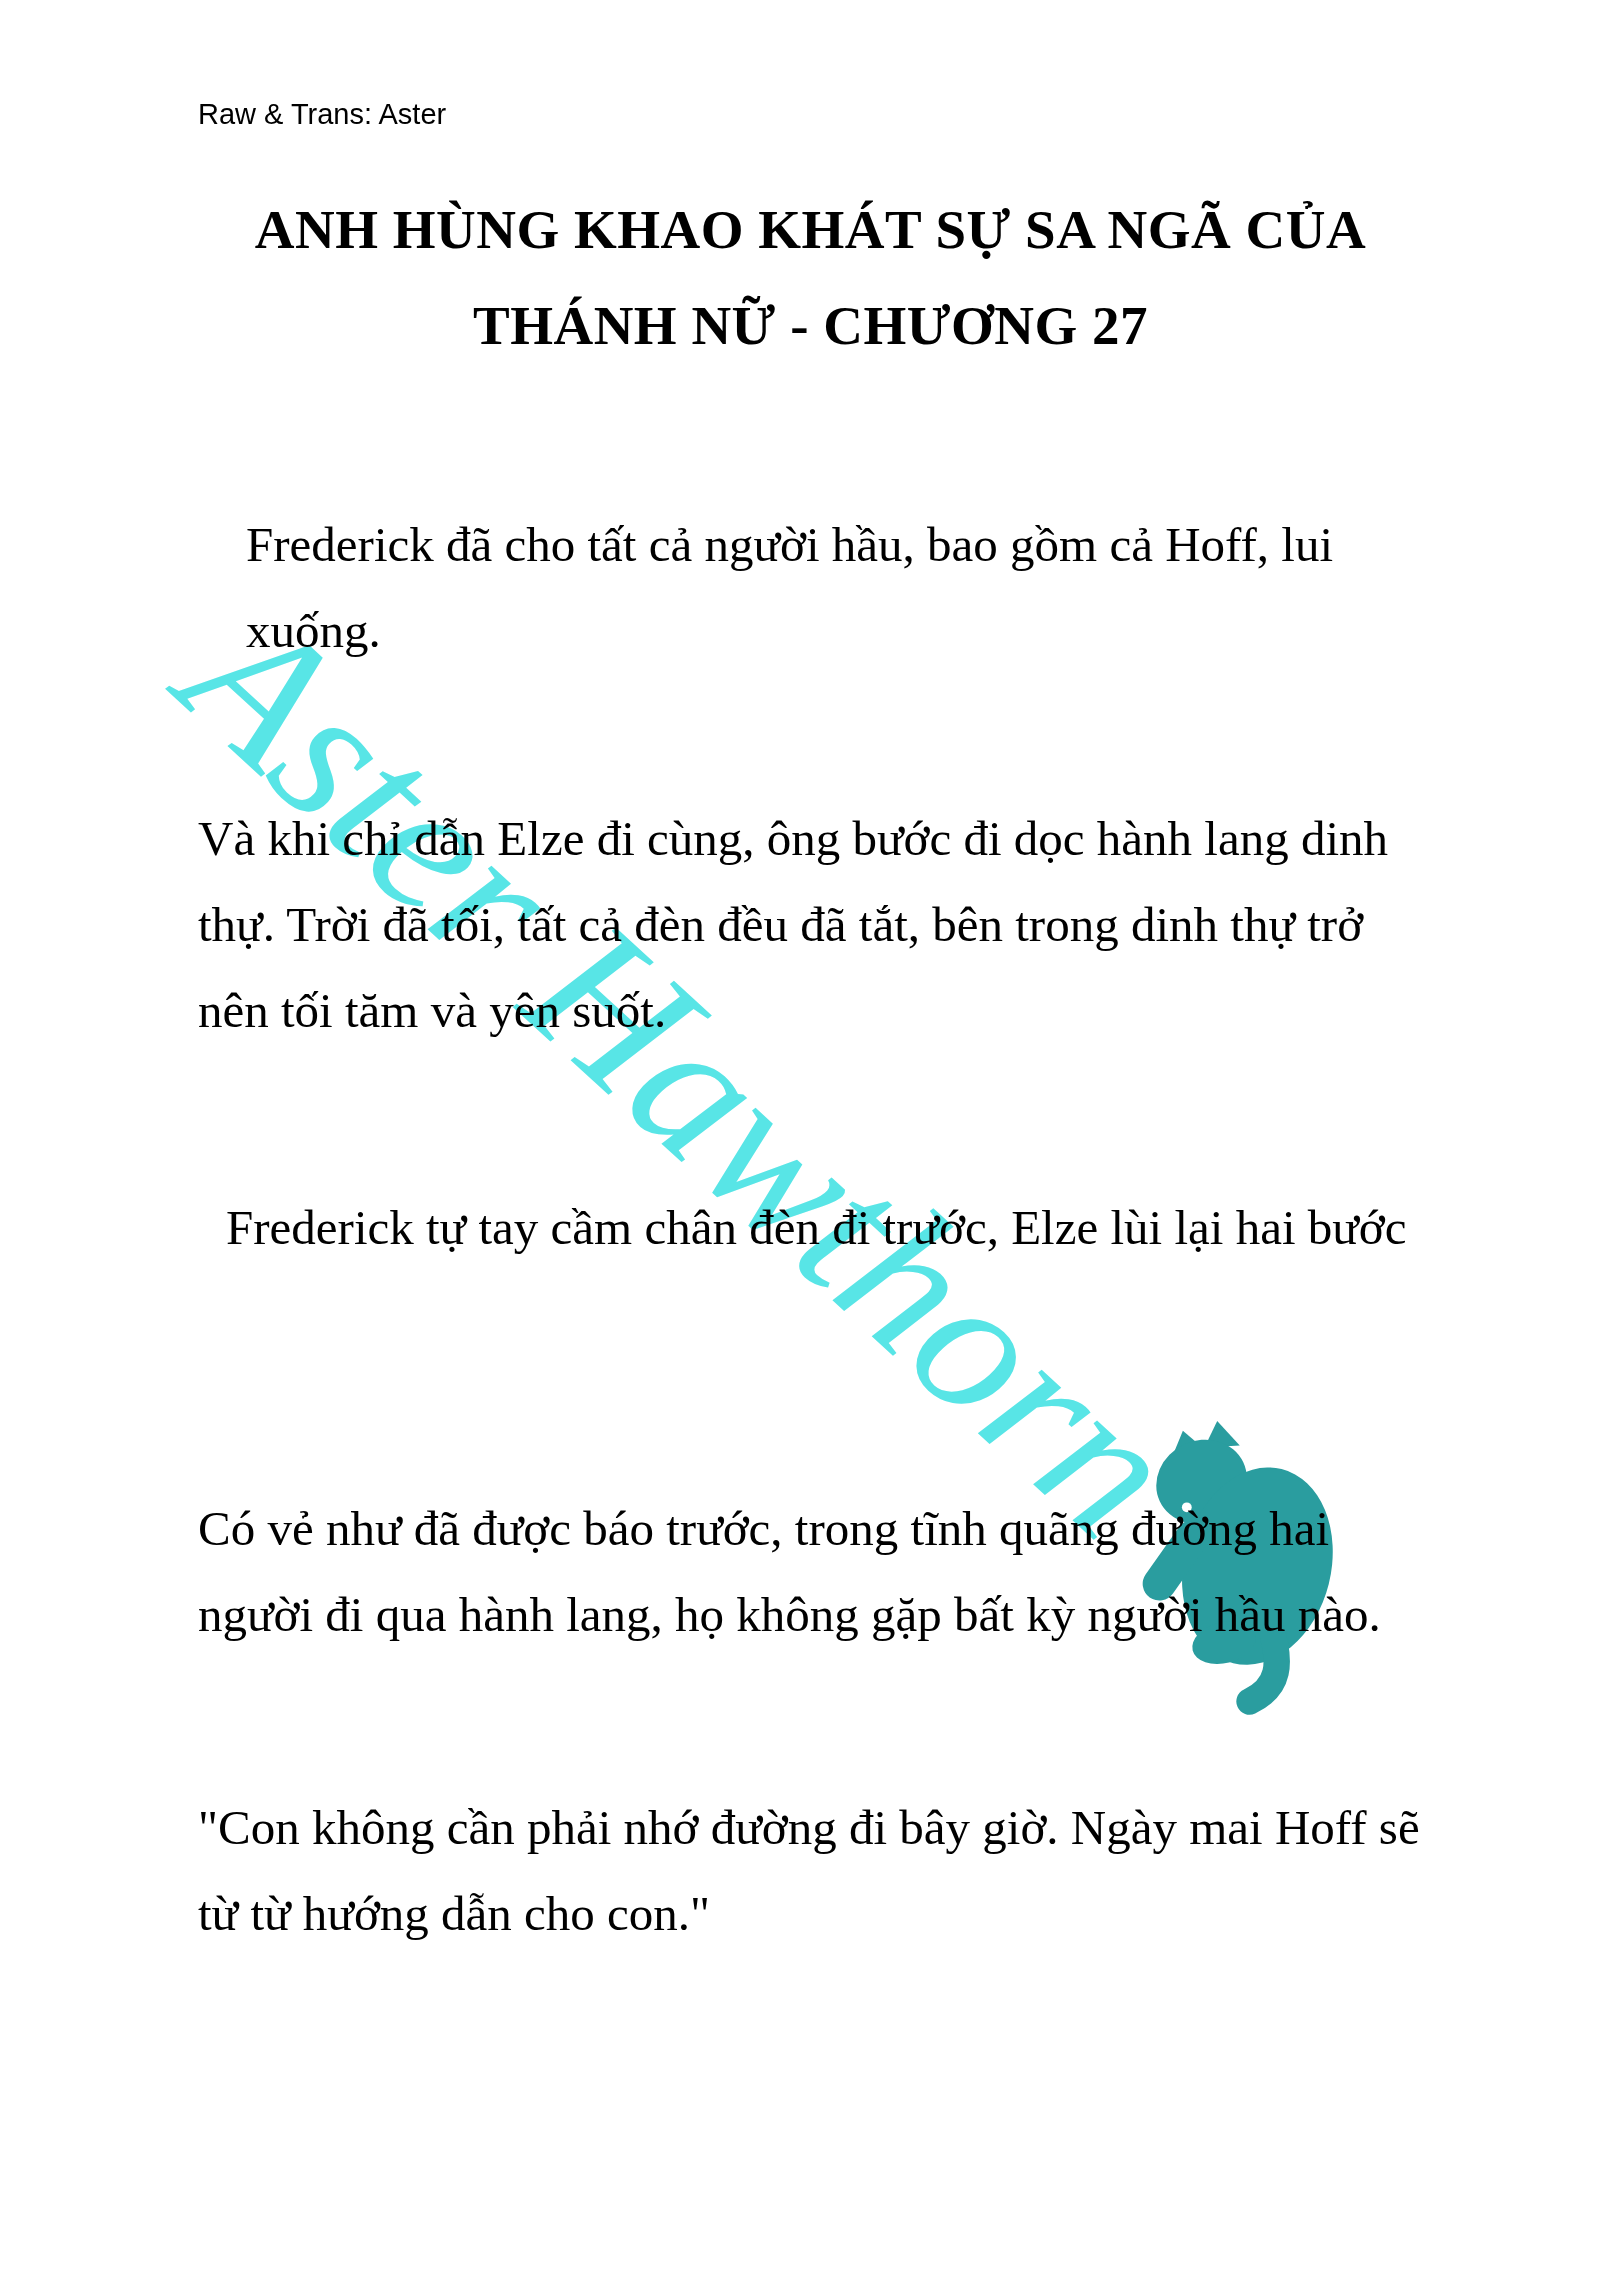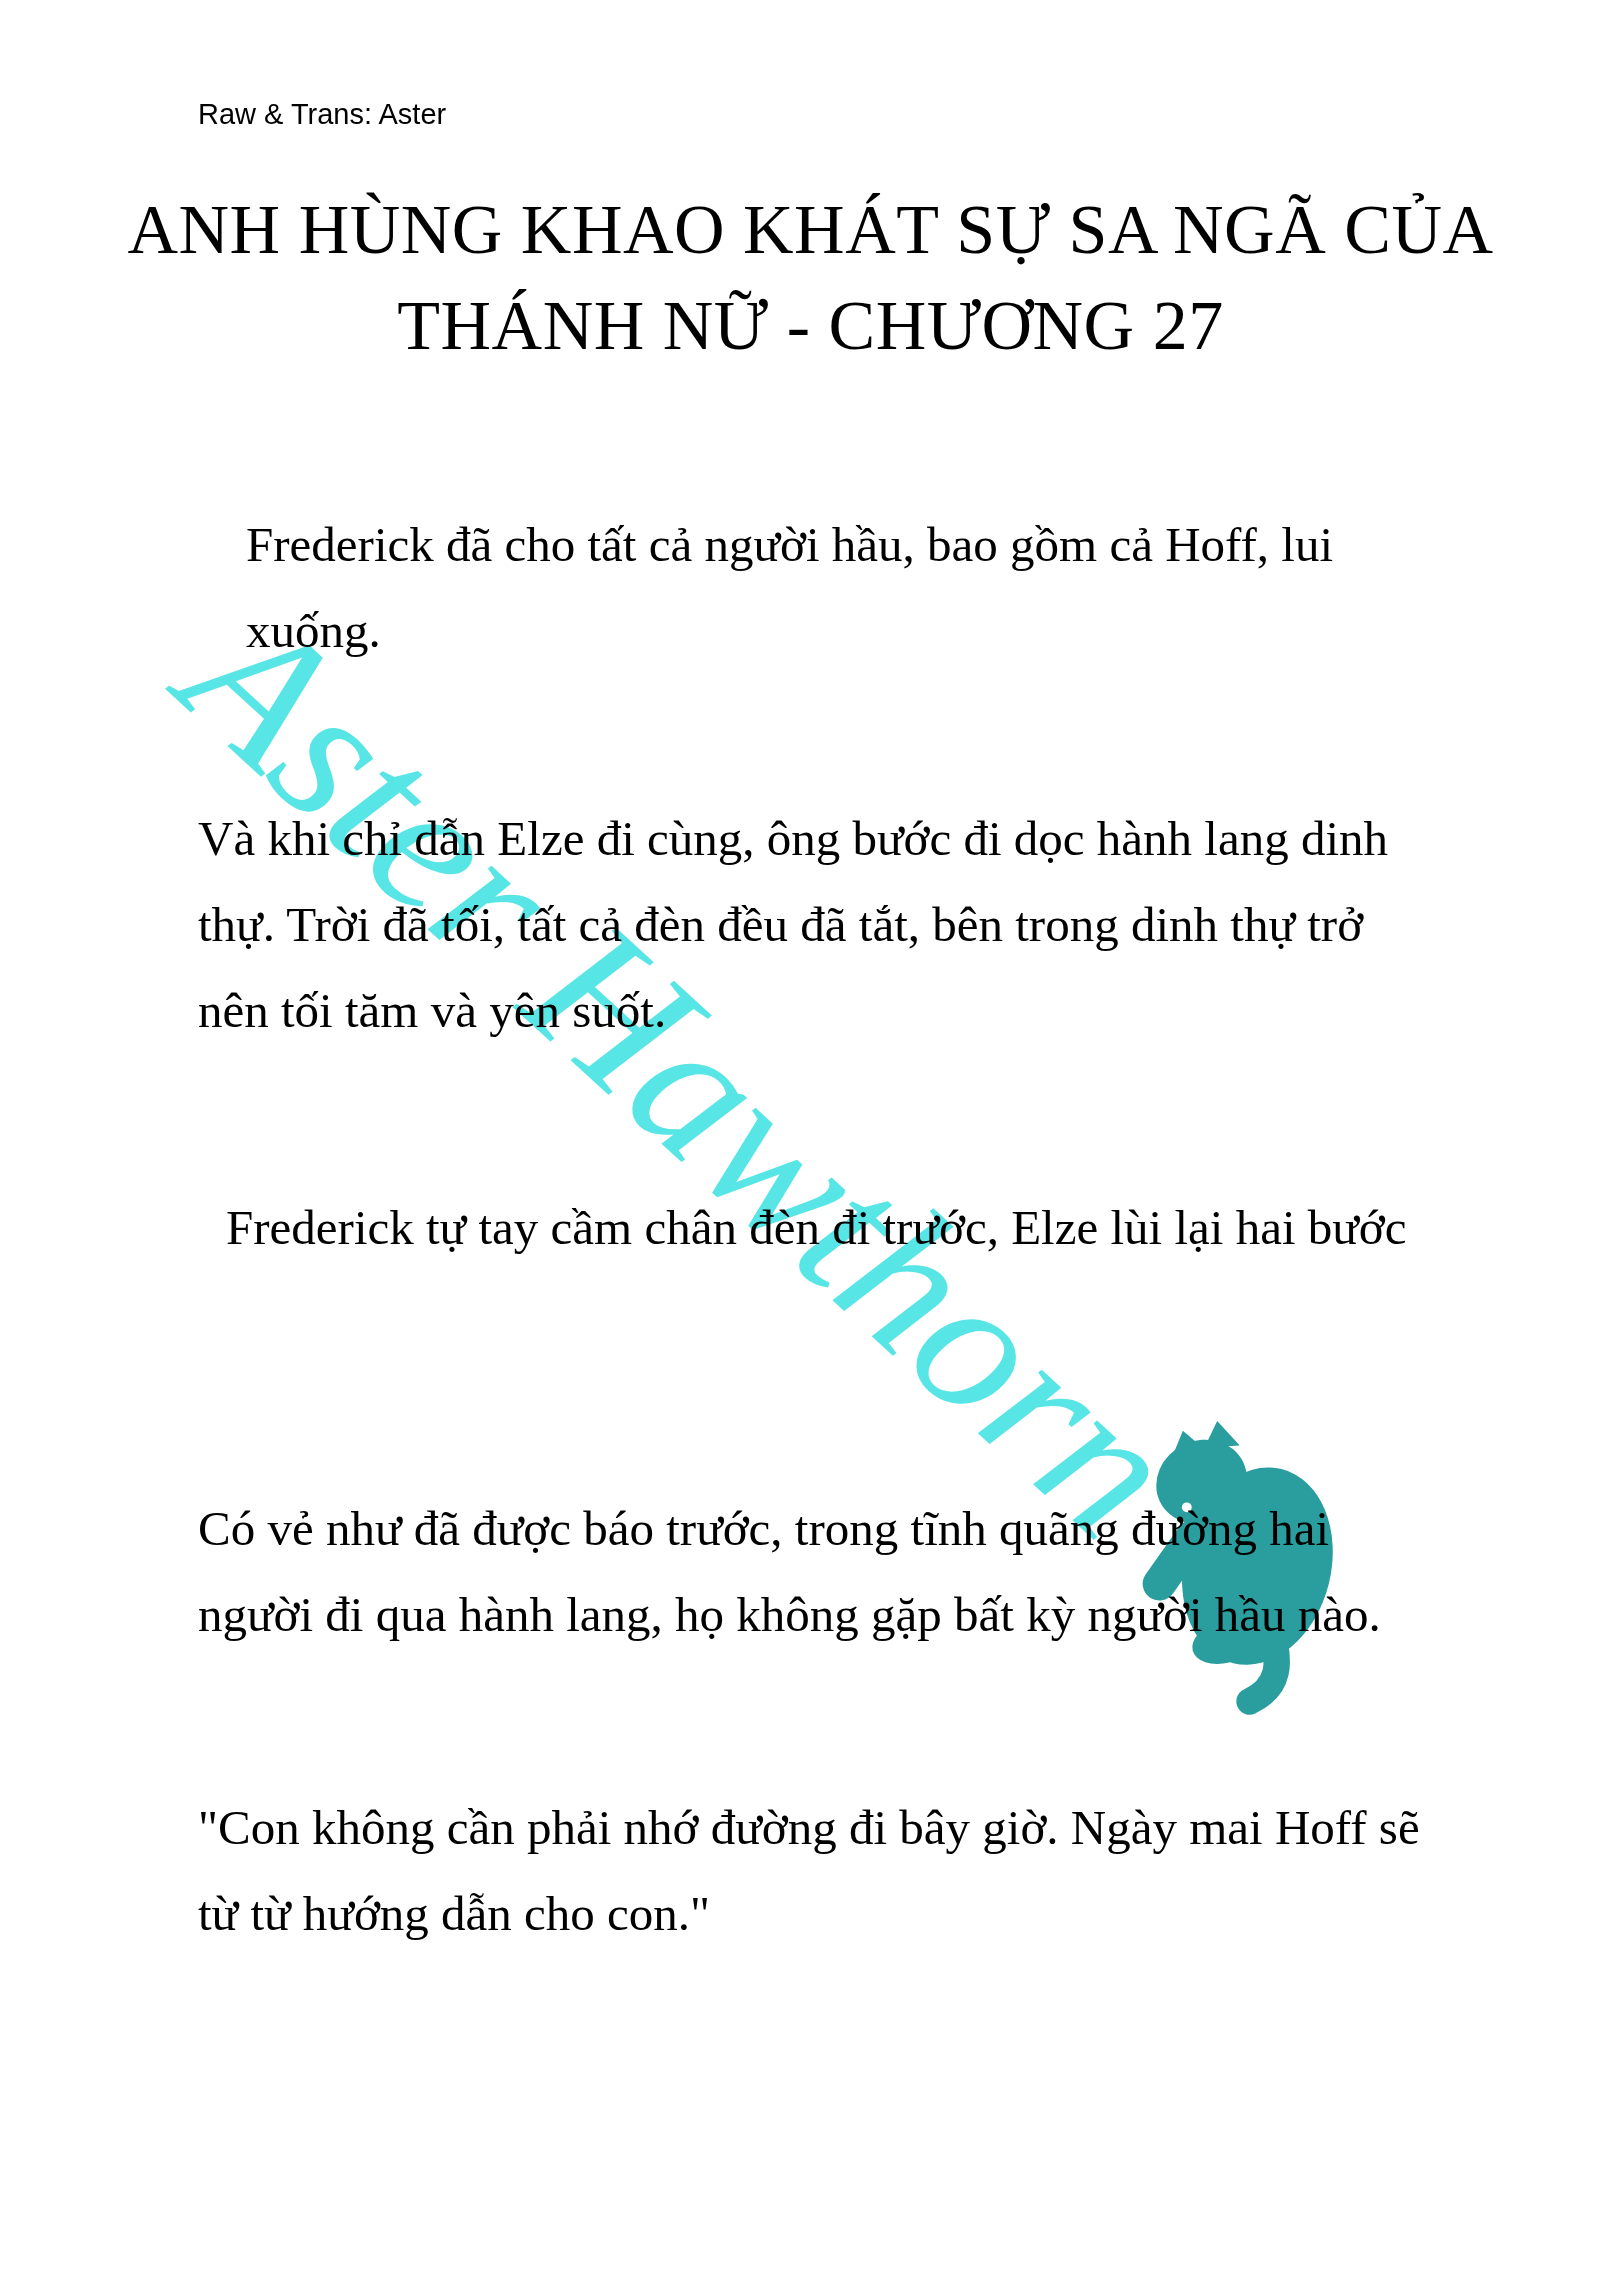--- a/index.html
+++ b/index.html
@@ -49,22 +49,22 @@
     font-size: 29px;
     line-height: 35px;
     white-space: nowrap;
   }
   .title {
     position: absolute;
     left: 0;
     right: 0;
     top: 182px;
     text-align: center;
-    font-weight: normal;
-    font-size: 70px;
+    font-weight: bold;
+    font-size: 55px;
     line-height: 96px;
     letter-spacing: 0.5px;
   }
   .title .t-line { white-space: nowrap; }
   .paragraph {
     position: absolute;
     left: 198px;
     width: 1274px;
     font-size: 49px;
     line-height: 86px;

